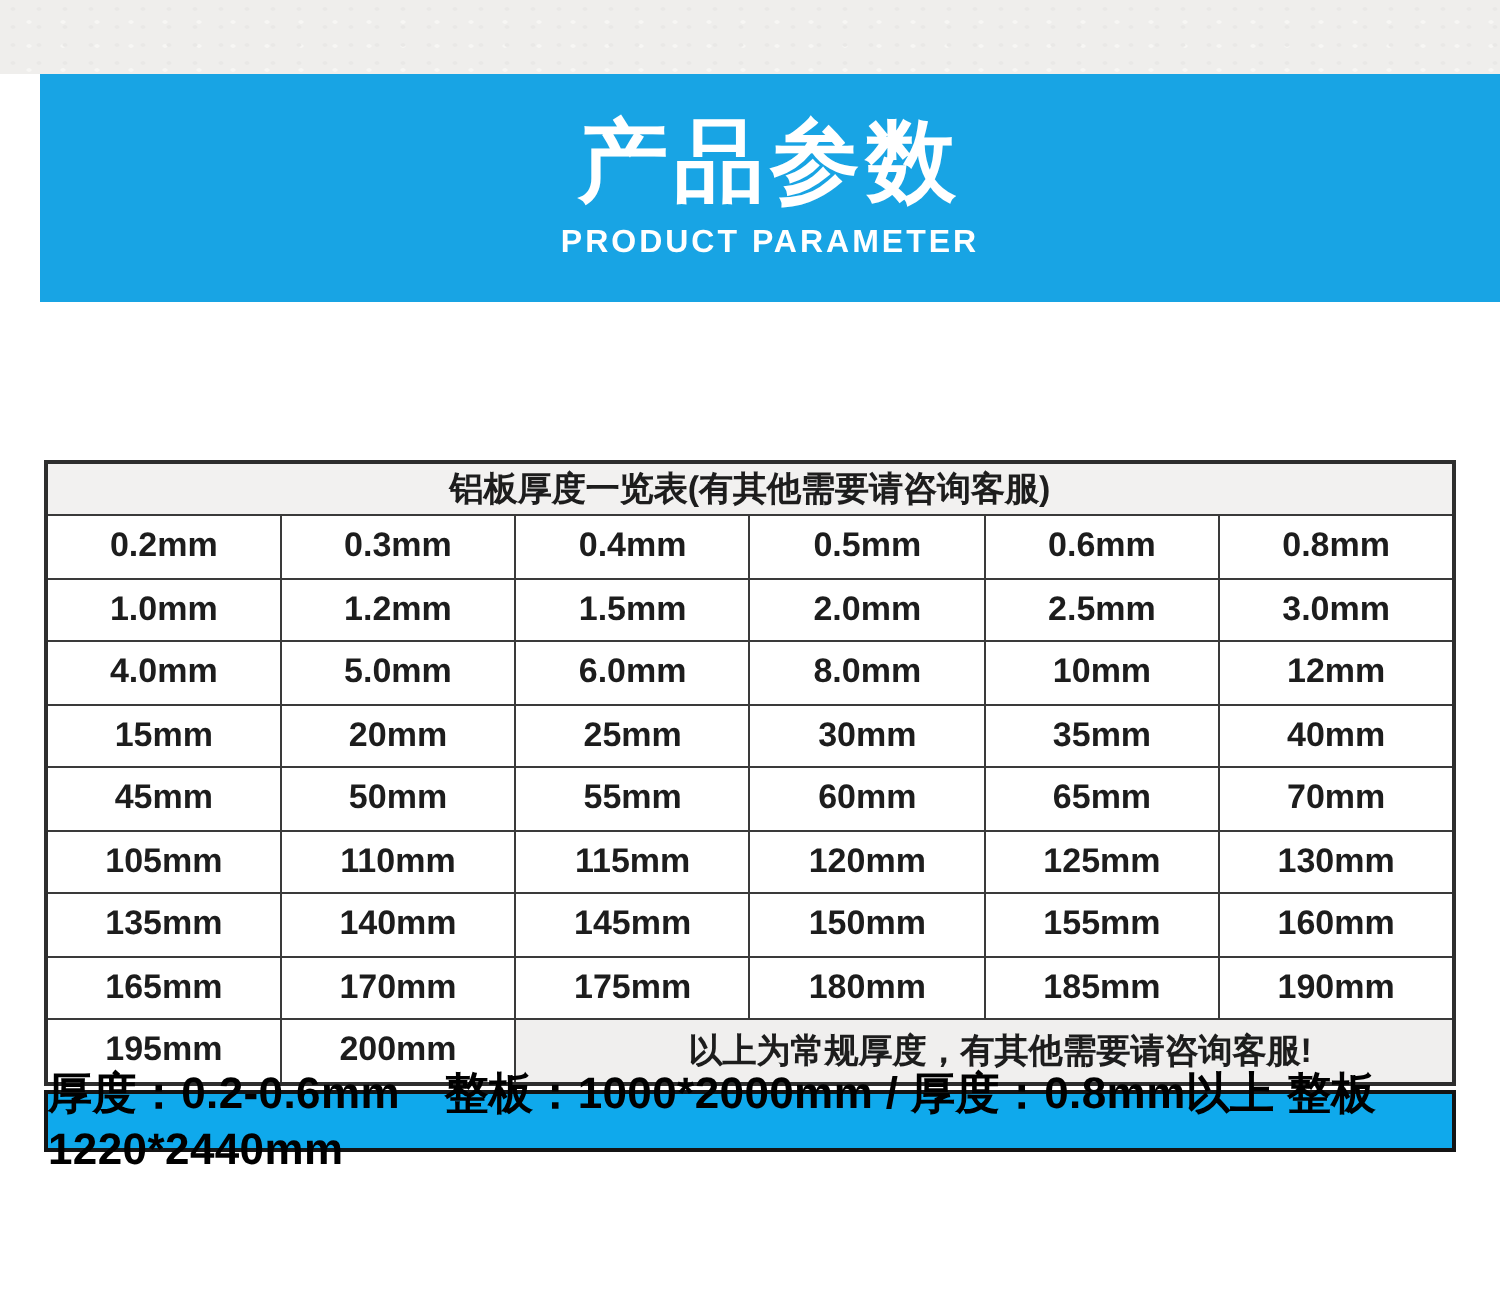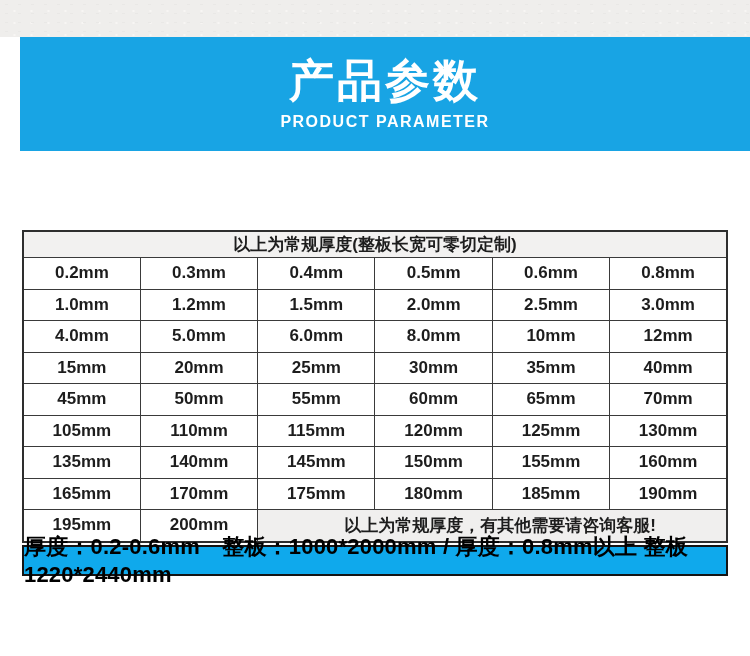--- a/index.html
+++ b/index.html
@@ -111,21 +111,21 @@
   <div class="banner">
     <div class="banner-title">产品参数</div>
     <div class="banner-subtitle">PRODUCT PARAMETER</div>
   </div>
 
   <div class="content">
 
     <table class="thickness">
       <thead>
         <tr>
-          <th class="table-title" colspan="6">以上为常规厚度(整板长宽可零切定制)</th>
+          <th class="table-title" colspan="6">铝板厚度一览表(有其他需要请咨询客服)</th>
         </tr>
       </thead>
       <tbody>
         <tr>
           <td>0.2mm</td>
           <td>0.3mm</td>
           <td>0.4mm</td>
           <td>0.5mm</td>
           <td>0.6mm</td>
           <td>0.8mm</td>

